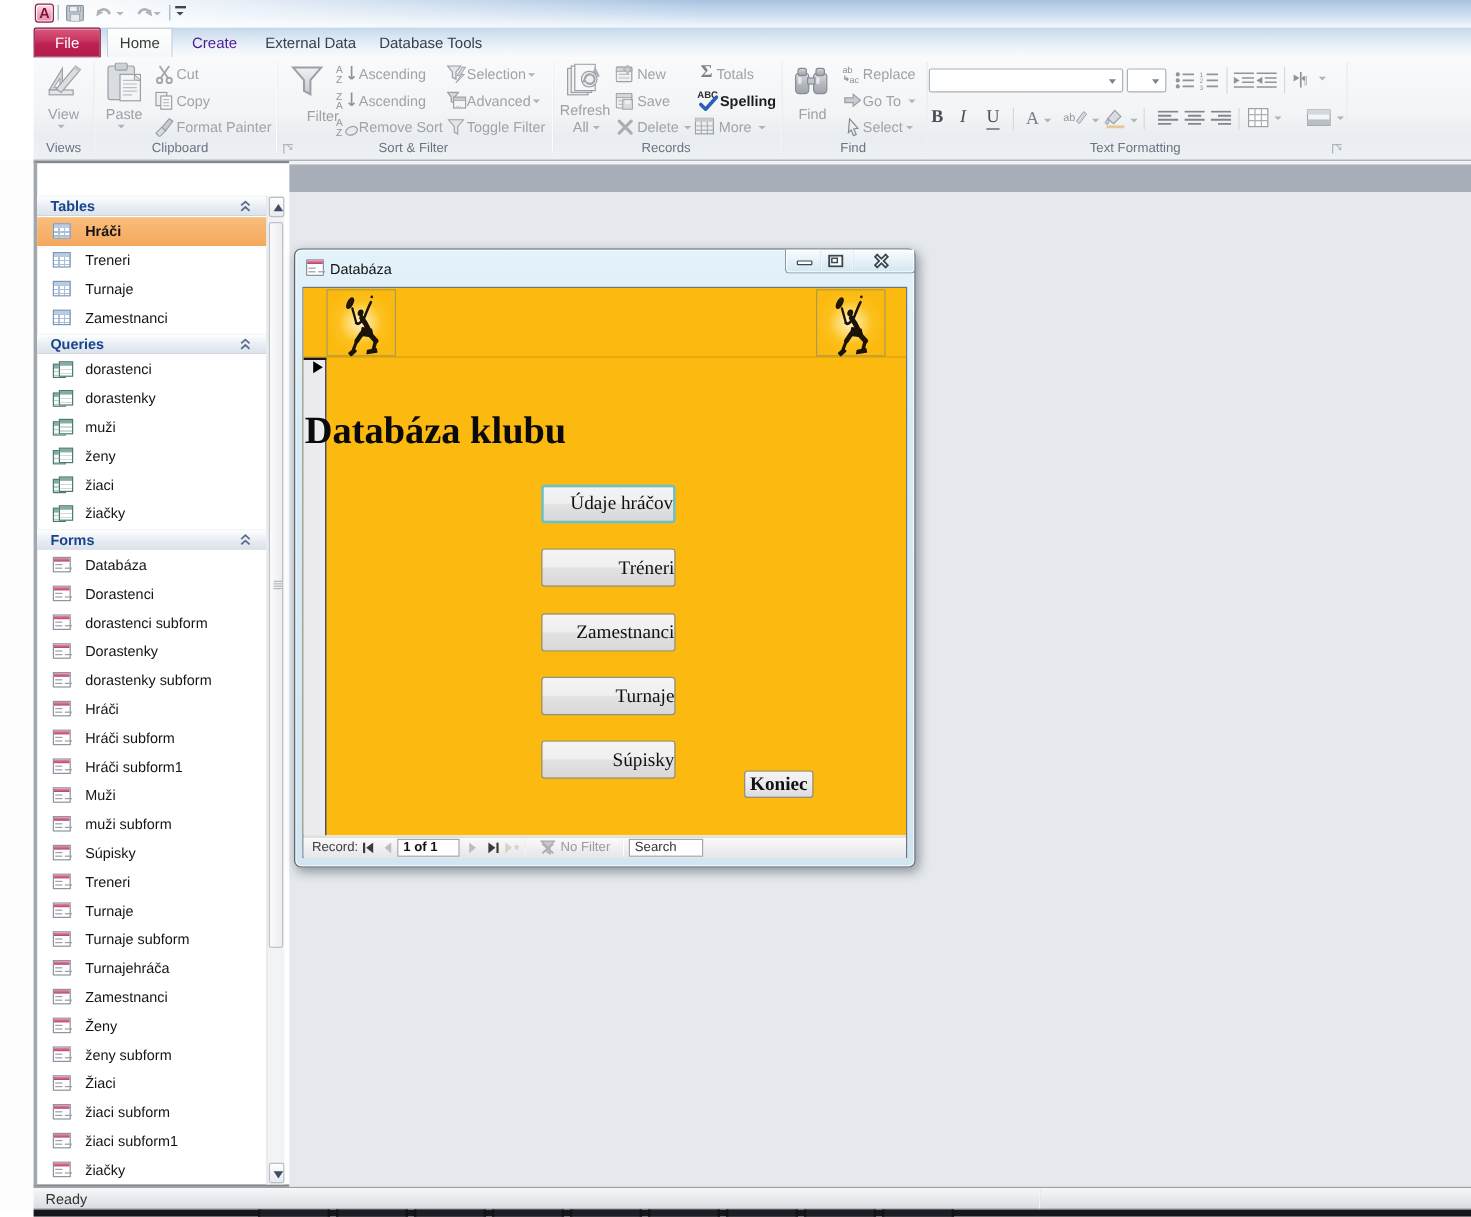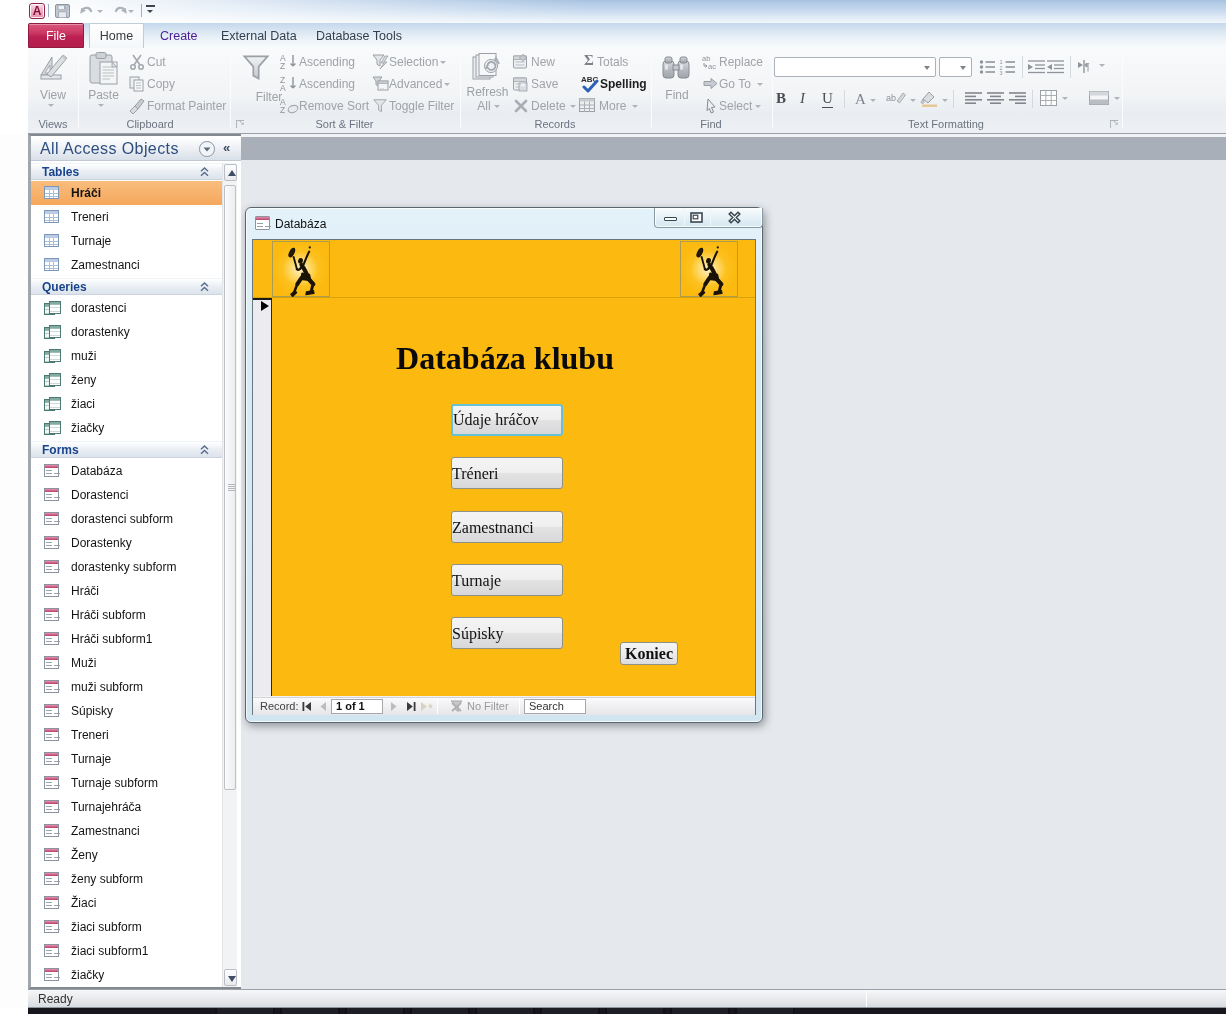--- a/index.html
+++ b/index.html
@@ -104,25 +104,25 @@
 #capbtns .cd{position:absolute;top:0;width:1px;height:19px;background:#a5b2bb;border-right:1px solid #eef6fa}
 .minbar{position:absolute;left:9px;top:9px;width:13px;height:4px;border:1.5px solid #39474f;background:#fdfefe;border-radius:1px}
 #wc{position:absolute;left:6px;top:31px;width:504px;height:476px;border:1px solid #6a767e;background:#f2f2f4}
 #formbody{position:absolute;left:0;top:0;width:502px;height:456px;background:#fcba10}
 .imgbox{position:absolute;top:1px;width:58px;height:56px;border:1px solid #ab9c55;
  background:radial-gradient(closest-side at 49% 50%,rgba(255,255,255,.78) 0%,rgba(255,240,170,.55) 38%,rgba(254,212,70,.25) 66%,rgba(252,186,16,0) 100%) #fcba10;}
 #hdrline{position:absolute;left:0;top:57px;width:502px;height:1px;background:rgba(190,140,0,.55)}
 #selbar{position:absolute;left:0;top:58px;width:19px;height:398px;background:#ececf0;
  border-top:2px solid #1a1a1a;border-right:1.5px solid #2a2a2a}
 #seltri{position:absolute;left:8px;top:61px;width:0;height:0;border-top:5.5px solid transparent;border-bottom:5.5px solid transparent;border-left:8px solid #000}
-#ftitle{position:absolute;left:1px;top:100px;width:502px;text-align:center;
+#ftitle{position:absolute;left:1px;top:100px;width:502px;text-align:left;
  font-family:"Liberation Serif",serif;font-weight:bold;font-size:32px;color:#0a0a0a}
 .fbtn{position:absolute;left:198px;width:112px;height:32px;border:1px solid #8f9187;border-radius:3px;
  background:linear-gradient(to bottom,#f4f4f4 0%,#efefef 48%,#e2e2e3 52%,#d8d8da 100%);
- font-family:"Liberation Serif",serif;font-size:16px;color:#111;text-align:left;line-height:31px}
+ font-family:"Liberation Serif",serif;font-size:16px;color:#111;text-align:right;line-height:31px}
 .fbtn.focus{border:2px solid #66c0d6;line-height:28px}
 #koniec{position:absolute;left:367px;top:402px;width:58px;height:23px;border:1px solid #8f9187;border-radius:3px;
  background:linear-gradient(to bottom,#f4f4f4 0%,#ececed 50%,#dcdcde 100%);
  font-family:"Liberation Serif",serif;font-size:16px;font-weight:bold;color:#111;text-align:center;line-height:22px}
 #recbar{position:absolute;left:0;top:457px;width:502px;height:18px;
  background:linear-gradient(to bottom,#fafafb,#efeff1 55%,#e6e6e9);border-top:1px solid #d4d4d8}
 #recbar span{position:absolute;font-size:11px;white-space:nowrap}
 .rtxt{color:#3f3f3f}
 .rgray{color:#9a9a9c}
 .rbox{position:absolute;background:#fff;border:1px solid #a7a7ab;font-size:11px}
@@ -474,29 +474,20 @@
       </svg>
 <div class="dar" style="left:1034px;top:49px"></div>
 <svg class="abs" style="left:1061px;top:43px" width="20" height="15" viewBox="0 0 20 15">
 <rect x="0.5" y="0.5" width="19" height="13" fill="#f4f5f6" stroke="#9aa0a6"></rect>
 <rect x="0.5" y="0.5" width="19" height="4" fill="#d4d8dc"></rect>
 <rect x="0.5" y="8.5" width="19" height="5" fill="#b9bec4"></rect>
       </svg>
 <div class="dar" style="left:1086px;top:49px"></div>
     </div>
 <div id="navpane">
-      <div id="navhdr">
-        <span class="t">All Access Objects</span>
-        <svg class="abs" style="left:167px;top:3px" width="18" height="18" viewBox="0 0 18 18">
-          <circle cx="9" cy="9" r="7.5" fill="linear-gradient(#fff,#dde)" fill-opacity="0" stroke="#9aa4b2"></circle>
-          <circle cx="9" cy="9" r="7.5" fill="#f2f5f8" stroke="#9aa4b2"></circle>
-          <path d="M5.5 7.5 H12.5 L9 11.5 Z" fill="#5a6a7c"></path>
-        </svg>
-        <span class="abs" style="left:192px;top:3px;font-size:13px;color:#3c4c60;font-weight:bold">«</span>
-      </div>
 <div class="secbar" style="top:27px">
         <span class="sectxt">Tables</span>
         <svg class="chev2" width="9" height="10" viewBox="0 0 9 10">
           <g fill="none" stroke="#5a6d8c" stroke-width="1.5">
             <path d="M1 4.2 L4.5 1 L8 4.2"></path>
             <path d="M1 8.7 L4.5 5.5 L8 8.7"></path>
           </g>
         </svg>
       </div>
 <div class="ni sel" style="top:45px">

